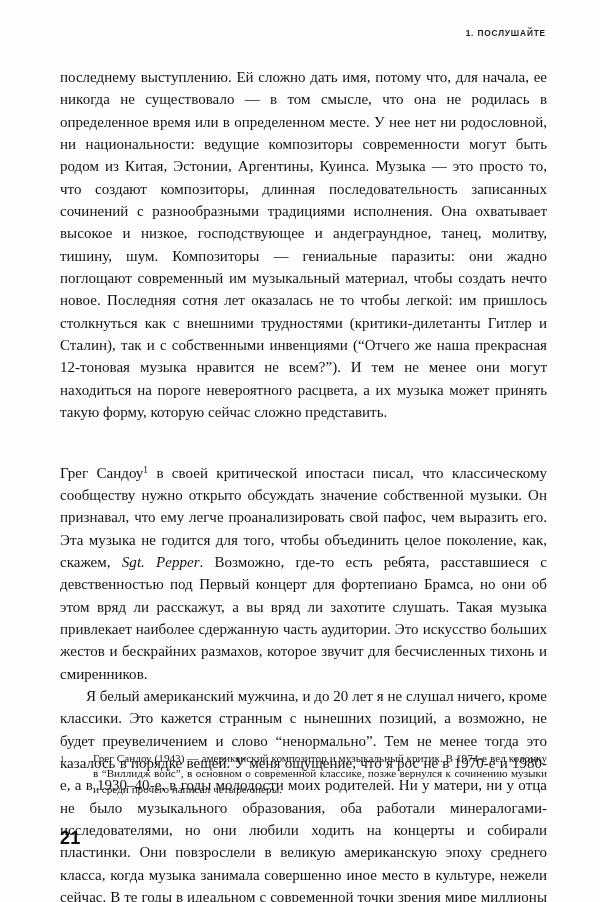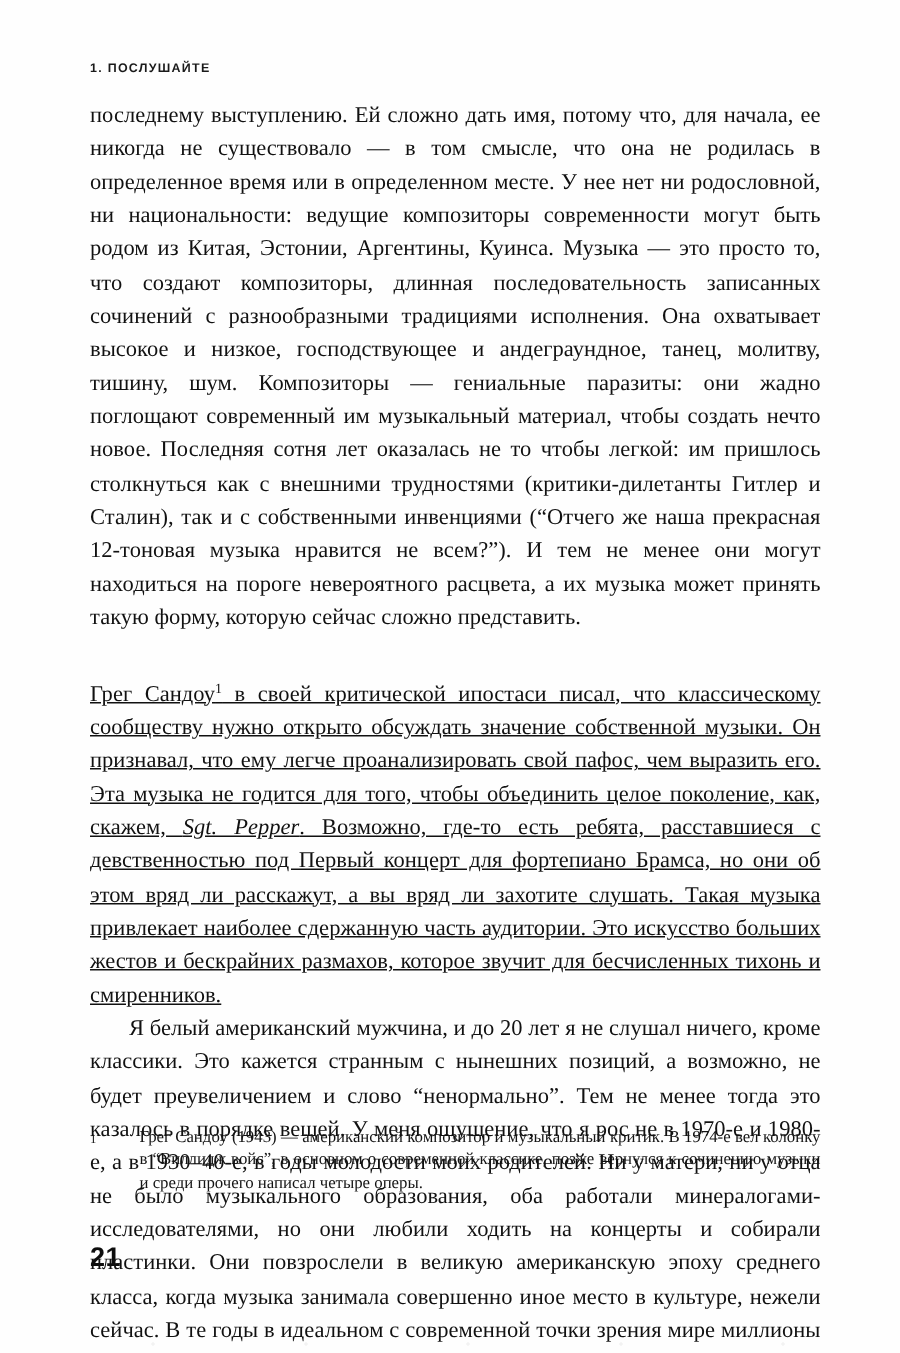--- a/index.html
+++ b/index.html
@@ -23,29 +23,28 @@
     inset: 0;
     background: #fefefe;
   }
 
   
   .running-head {
     position: absolute;
     top: 29px;
     left: 60px;
     width: 486px;
-    text-align: left;
+    text-align: right;
     font-family: "Liberation Sans", "DejaVu Sans", sans-serif;
     font-weight: 700;
     font-size: 8.3px;
     letter-spacing: 0.85px;
     text-transform: uppercase;
     color: #1a1a1a;
     line-height: 1;
-    margin-top: 12px;
   }
 
   
   .textblock {
     position: absolute;
     top: 66px;
     left: 60px;
     width: 487px;
   }
 
@@ -55,22 +54,21 @@
     line-height: 22.35px;
     text-align: justify;
     text-justify: inter-word;
     word-spacing: -0.1px;
     letter-spacing: 0.02px;
     hyphens: manual;
     color: #111111;
   }
 
   p.gap-before {
-    margin-top: 28px;
-    text-decoration: underline;
+    margin-top: 38px;
   }
 
   p.indent {
     text-indent: 26px;
   }
 
   .ital {
     font-style: italic;
   }
 

